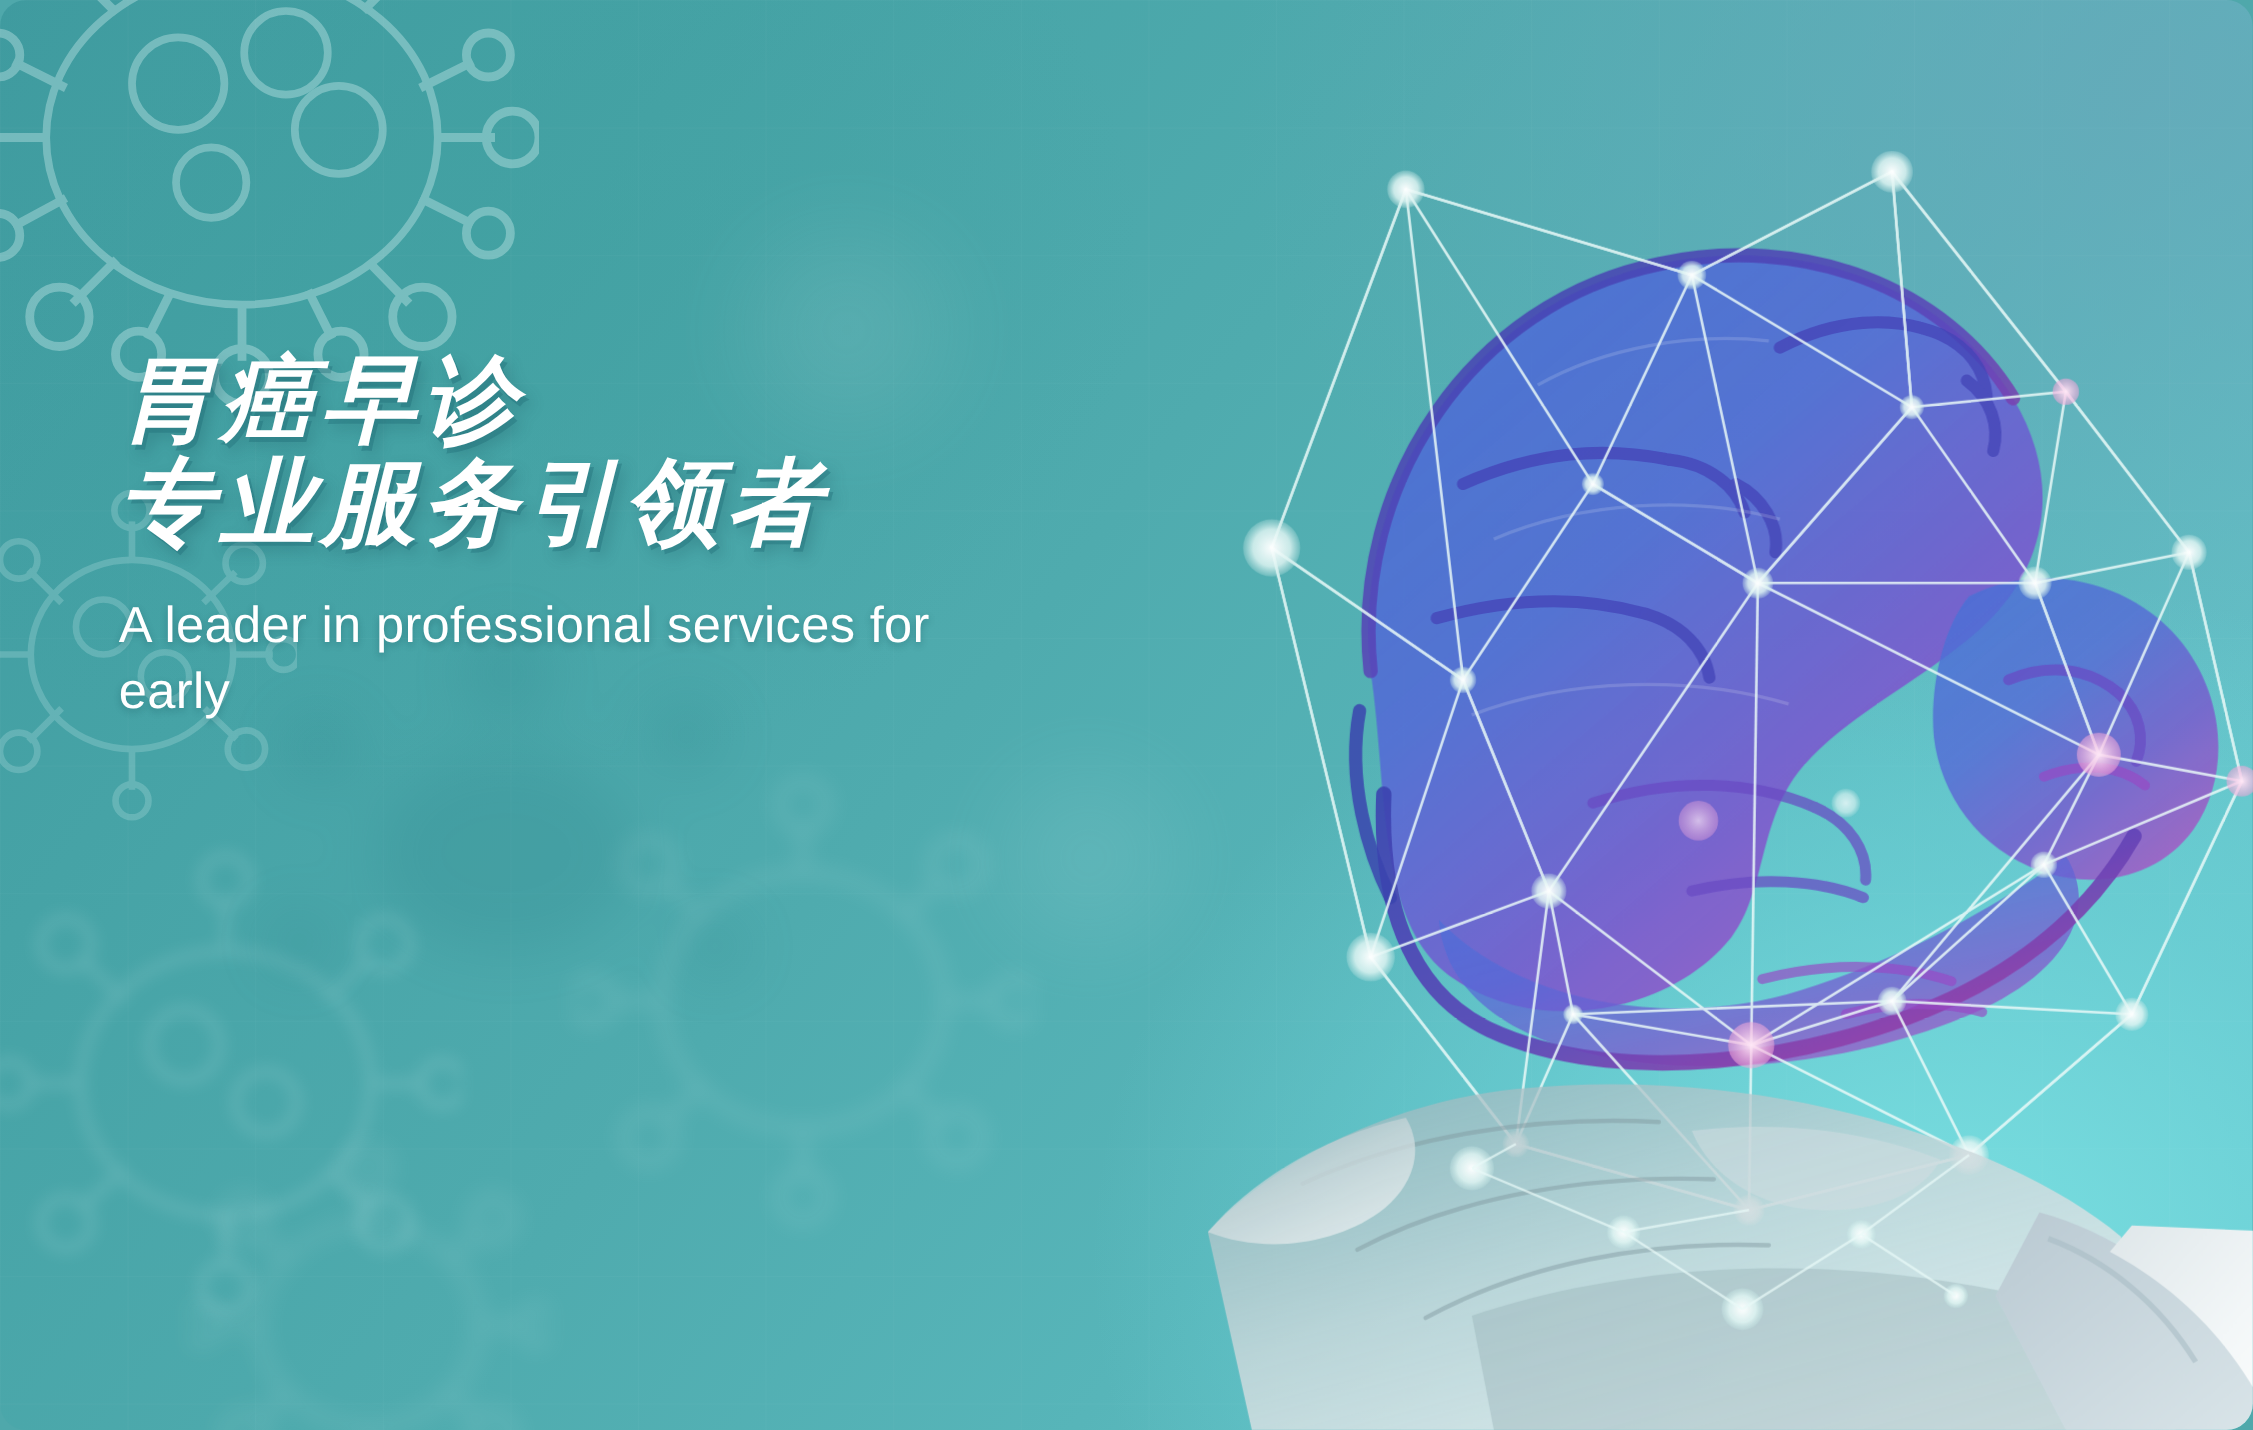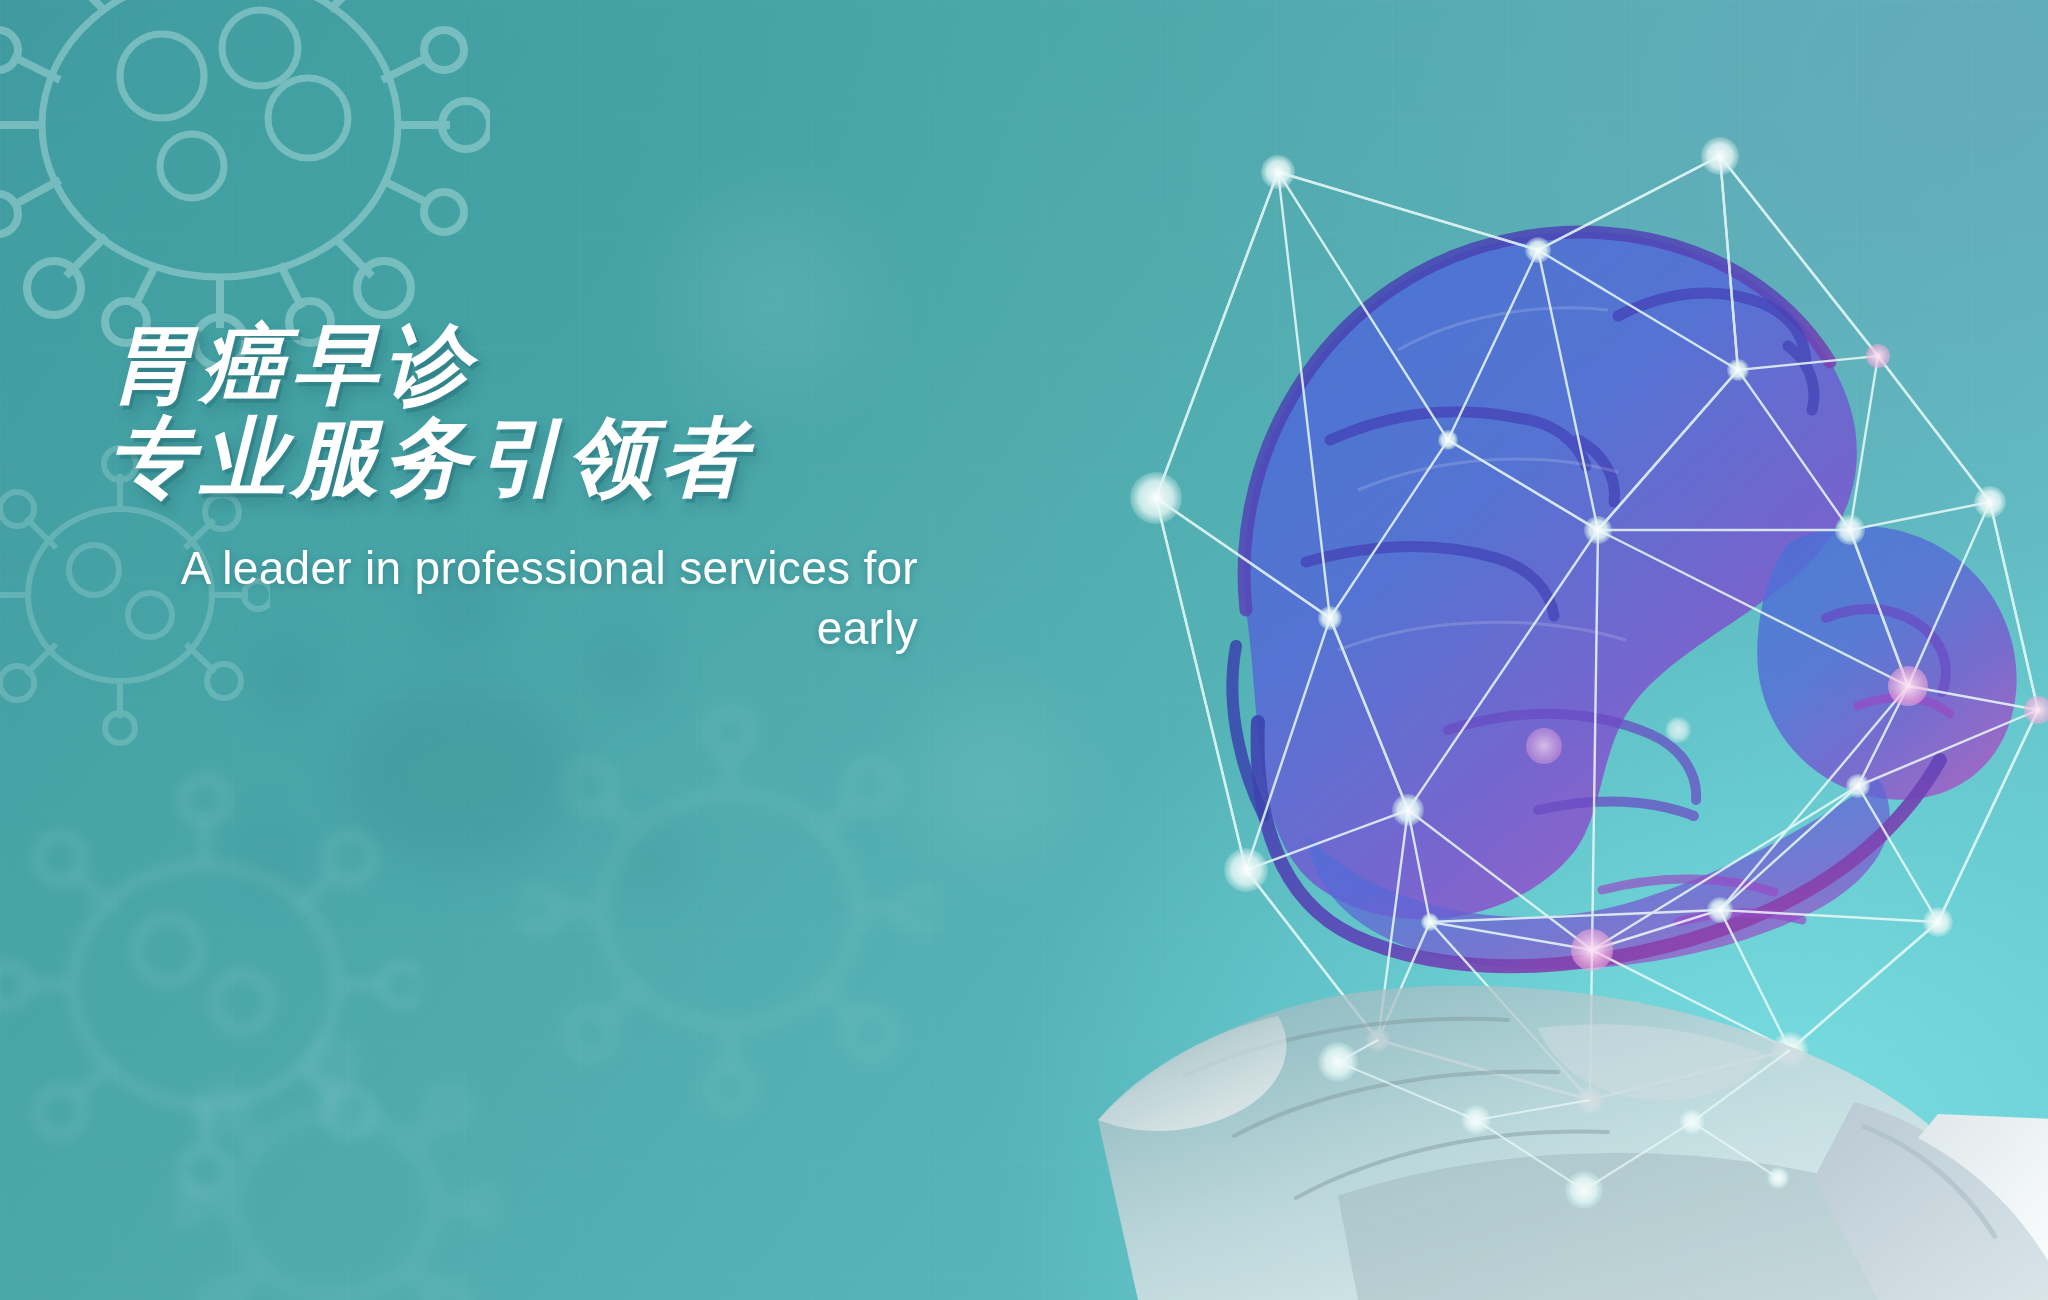--- a/index.html
+++ b/index.html
@@ -11,20 +11,21 @@
 
   #banner {
     position:relative;
     width:2048px; height:1300px;
     overflow:hidden;
     background:
       radial-gradient(ellipse 1100px 900px at 86% 88%, rgba(122,224,226,0.95) 0%, rgba(110,212,218,0.55) 38%, rgba(90,190,200,0.0) 70%),
       radial-gradient(ellipse 900px 700px at 20% 18%, rgba(64,160,160,0.55) 0%, rgba(64,160,160,0.0) 70%),
       radial-gradient(ellipse 1300px 1000px at 96% 6%, rgba(104,168,186,0.75) 0%, rgba(104,168,186,0.0) 65%),
       linear-gradient(128deg, #3f9a9f 0%, #46a3a6 22%, #4fabae 45%, #57b5b9 65%, #62c2c7 82%, #6cccd2 100%);
+    border-radius: 24px;
   }
 
   
   #grid {
     position:absolute; inset:0;
     background-image:
       linear-gradient(rgba(255,255,255,0.025) 1px, transparent 1px),
       linear-gradient(90deg, rgba(255,255,255,0.025) 1px, transparent 1px);
     background-size:116px 116px;
     pointer-events:none;
@@ -73,21 +74,21 @@
   #subtitle {
     margin-top:34px;
     color:#ffffff;
     font-size:46px;
     line-height:1.32;
     font-weight:normal;
     letter-spacing:0.3px;
     text-shadow:0 2px 7px rgba(20,75,85,0.32);
     max-width:810px;
   }
-  #subtitle .sub-line { display:block;text-align:right; }
+  #subtitle .sub-line { display:block; }
 </style>
 </head>
 <body>
 
 <div id="banner">
 
   <div id="grid"></div>
 
   <div class="deco" id="virus-tl">
     <svg viewBox="0 0 560 500" xmlns="http://www.w3.org/2000/svg">

